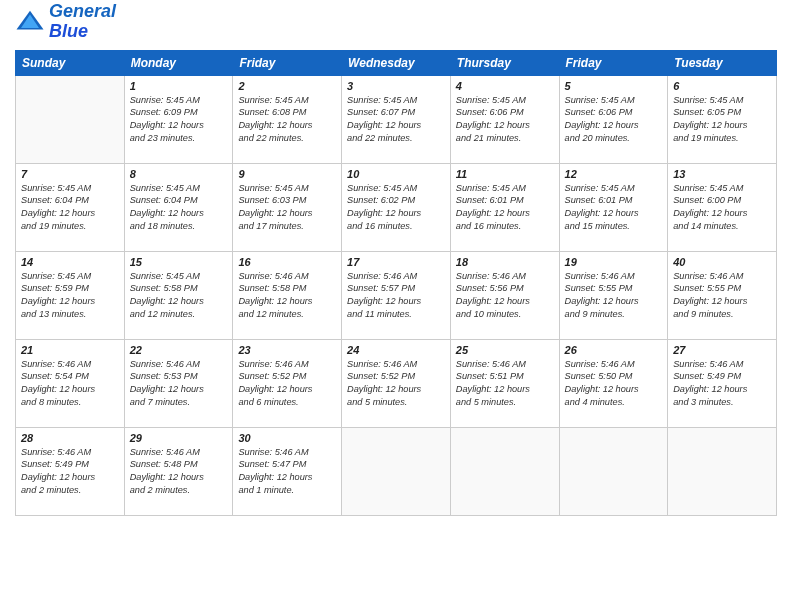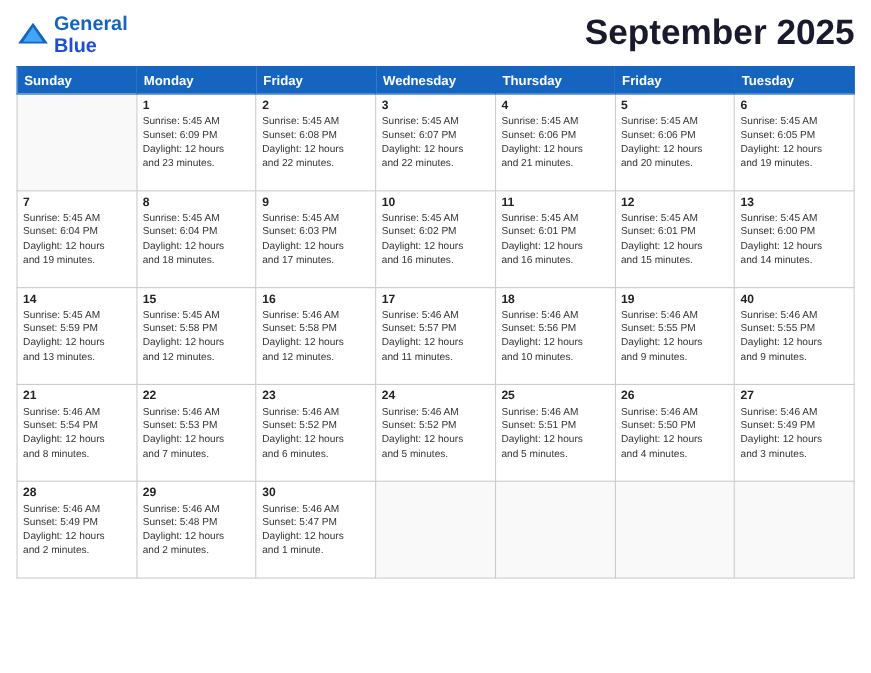--- a/index.html
+++ b/index.html
@@ -6,21 +6,22 @@
     body {
       width: 792px;
       height: 612px;
       font-family: Arial, sans-serif;
       background: #fff;
       overflow: hidden;
     }
     .page {
       width: 792px;
       height: 500px;
-      padding: 12px 15px;
+      padding: 2px 15px;
+      font-style: italic;
     }
     .header {
       display: flex;
       justify-content: space-between;
       align-items: flex-start;
       margin-bottom: 8px;
     }
     .logo {
       display: flex;
       align-items: center;
@@ -98,21 +99,20 @@
       <svg class="logo-icon" viewBox="0 0 40 40">
         <polygon points="20,5 38,30 2,30" fill="#1565c0"></polygon>
         <polygon points="20,10 32,28 8,28" fill="#42a5f5"></polygon>
       </svg>
       <div class="logo-text">
         <div><span>General</span></div>
         <div><span style="color:#1d4ed8">Blue</span></div>
       </div>
     </div>
     <div class="title-section">
-      <div class="month-title">September 2025</div>
     </div>
   </div>
 
   <table class="calendar">
     <thead>
       <tr>
         <th>Sunday</th>
         <th>Monday</th>
         <th>Friday</th>
         <th>Wednesday</th>

